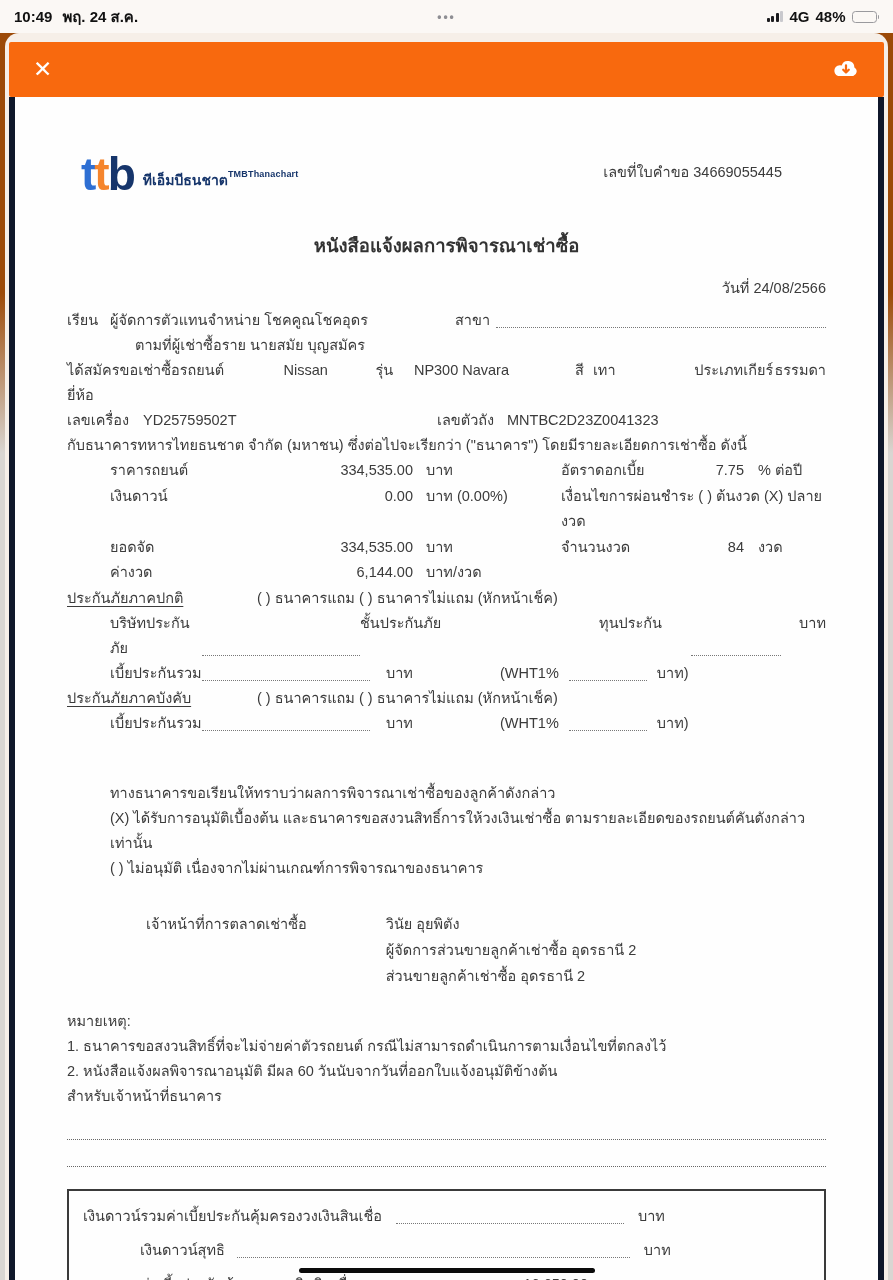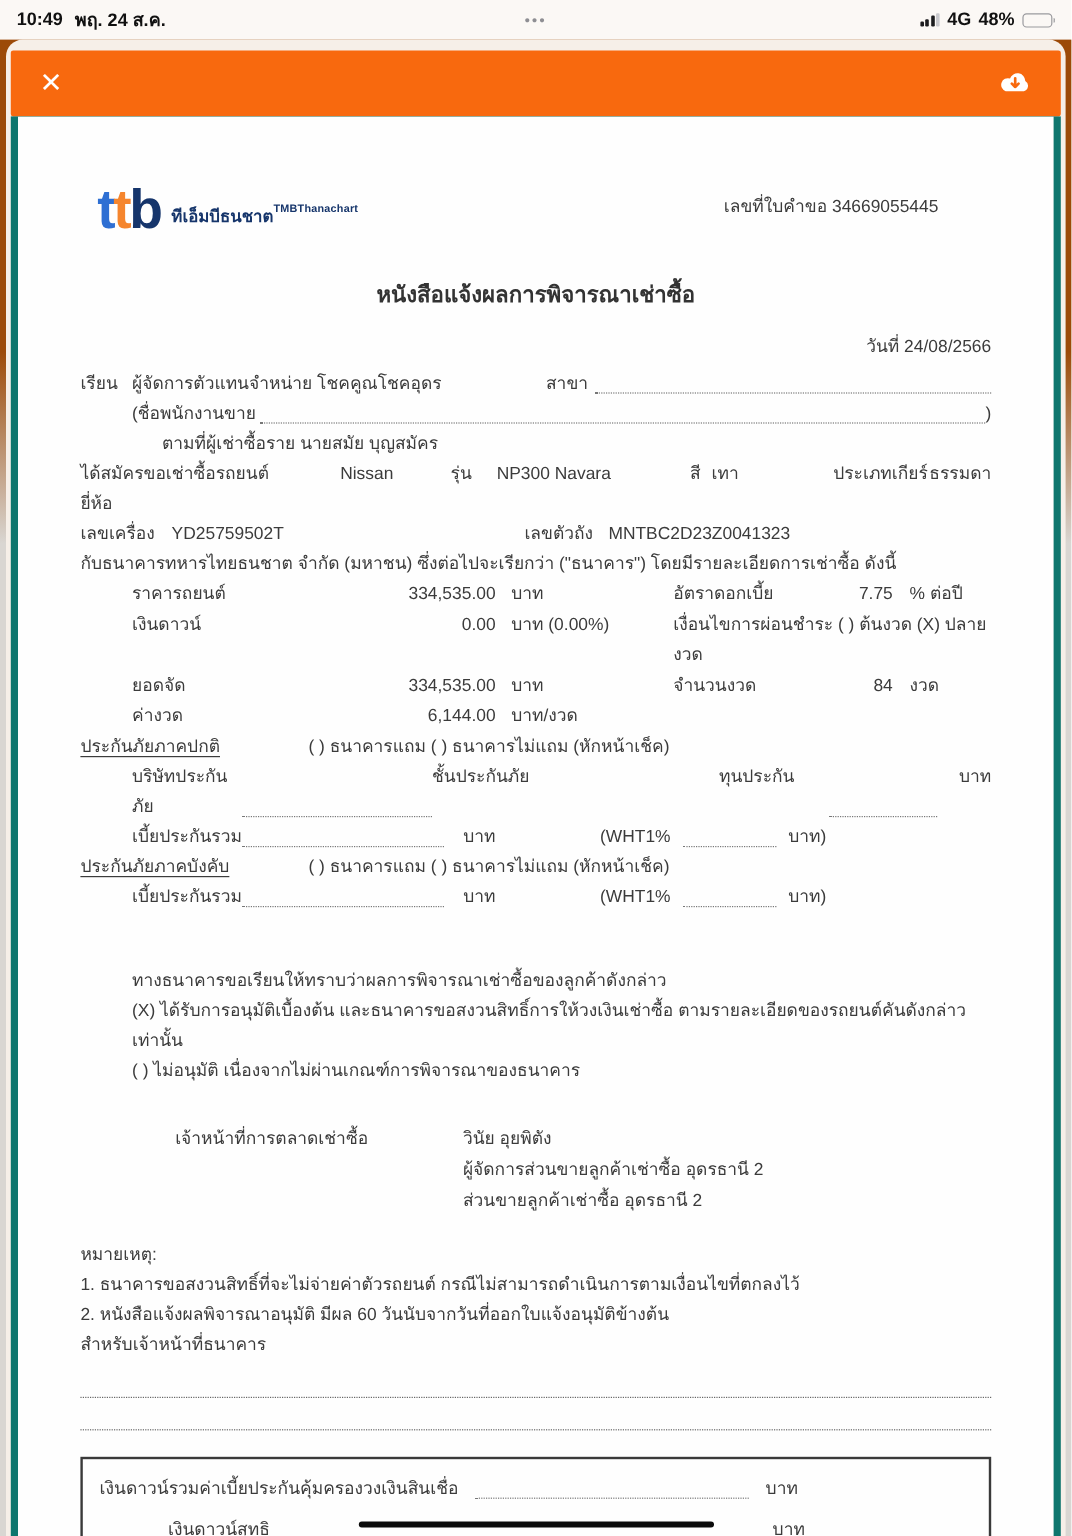--- a/index.html
+++ b/index.html
@@ -24,21 +24,21 @@
 
   
   .app-bg { height:1247px; background:linear-gradient(#9c4a08 0,#9c4a08 260px,#d9d6d2 420px,#d9d6d2 100%); position:relative; }
   .sheet { height:100%; margin:0 5px; background:#f6efe8; border-radius:14px 14px 0 0;
     padding:9px 4px 0 4px; display:flex; flex-direction:column; }
   .toolbar { height:55px; background:#f8690e; border-radius:2px; display:flex;
     align-items:center; justify-content:space-between; padding:0 24px; flex:0 0 auto; }
   .btn { background:none; border:none; cursor:pointer; display:flex; align-items:center; }
   .close-x { color:#fff; font-size:23px; font-weight:400; line-height:1; }
 
-  .doc-viewer { flex:1; background:#0f766e; padding:0 6px; overflow:hidden; }
+  .doc-viewer { flex:1; background:#0f172a; padding:0 6px; overflow:hidden; }
   .page { background:#fefefe; height:100%; padding:0 52px; position:relative;
     color:#3b3b3b; font-size:14.5px; }
 
   
   .doc-head { display:flex; justify-content:space-between; align-items:flex-start; padding-top:57px; }
   .logo { display:flex; align-items:center; gap:9px; margin-left:14px; }
   .logo-mark { font-size:46px; font-weight:800; letter-spacing:-2px; line-height:.9; }
   .lg-b1 { color:#2e6fd3; } .lg-o { color:#f5852d; } .lg-b2 { color:#16356b; }
   .logo-names { display:flex; flex-direction:row; margin-top:10px; }
   .logo-th { color:#16356b; font-weight:700; font-size:14px; }
@@ -132,25 +132,20 @@
         <div class="doc-title">หนังสือแจ้งผลการพิจารณาเช่าซื้อ</div>
         <div class="doc-date">วันที่ 24/08/2566</div>
 
         <div class="row" style="margin-top:9px;">
           <span style="width:43px;">เรียน</span>
           <span style="width:345px;">ผู้จัดการตัวแทนจำหน่าย โชคคูณโชคอุดร</span>
           <span>สาขา</span>
           <span class="dots grow" style="margin-left:6px;"></span>
         </div>
 
-        <div class="row ind">
-          <span>(ชื่อพนักงานขาย</span>
-          <span class="dots grow" style="margin-left:4px;"></span>
-          <span>)</span>
-        </div>
 
         <div class="row ind2">
           <span>ตามที่ผู้เช่าซื้อราย นายสมัย บุญสมัคร</span>
         </div>
 
         <div class="row">
           <span style="width:207px;">ได้สมัครขอเช่าซื้อรถยนต์ยี่ห้อ</span>
           <span style="width:108px;margin-left:40px;">Nissan</span>
           <span style="width:31px;">รุ่น</span>
           <span style="width:189px;margin-left:12px;">NP300 Navara</span>

